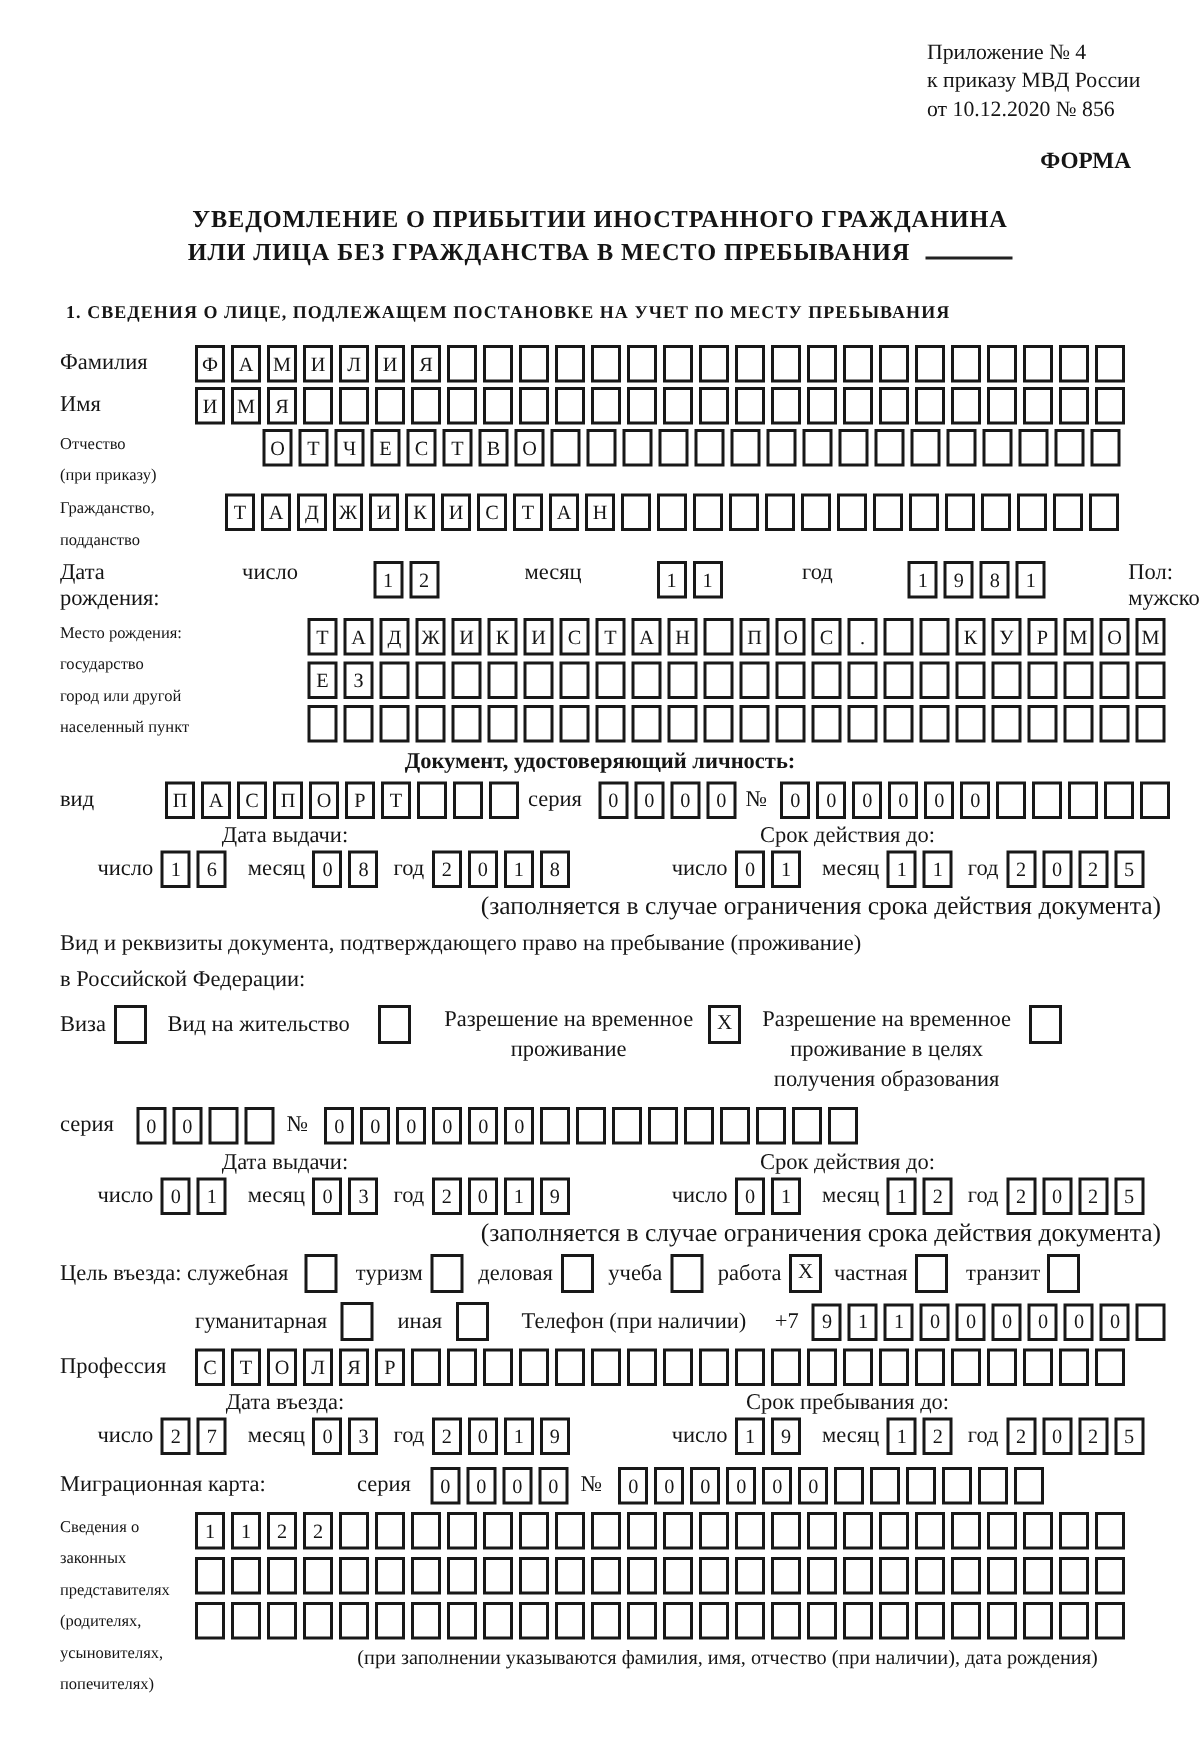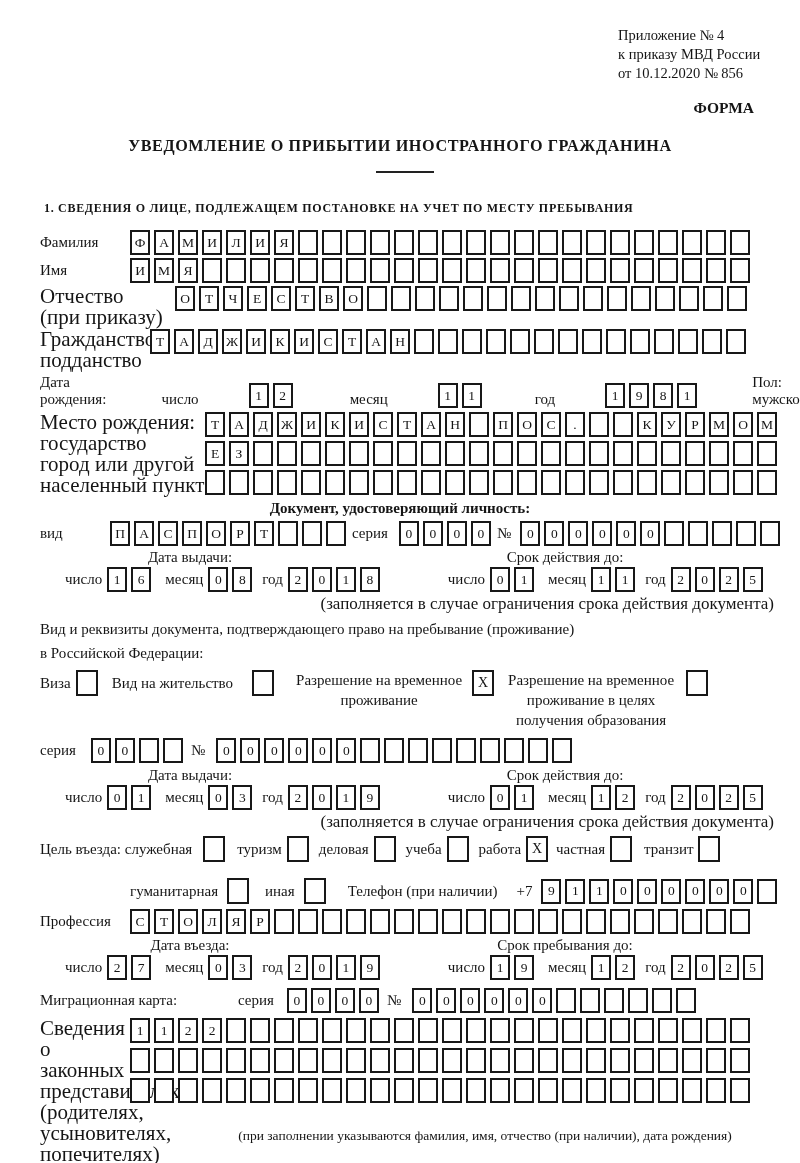--- a/index.html
+++ b/index.html
@@ -13,21 +13,21 @@
 
   .title { text-align:center; font-weight:bold; font-size:16.2px; line-height:22px;
     margin-top:18px; letter-spacing:0.6px; }
   .title .uline { display:inline-block; width:58px; border-bottom:2px solid #222;
     height:14px; margin-left:10px; }
 
   .sect { margin:22px 0 14px 44px; font-weight:bold; font-size:12px; letter-spacing:0.7px; }
 
   .row { display:flex; align-items:flex-start; margin:0 0 3px 40px; }
   .lbl { font-size:15px; line-height:25px; flex:0 0 auto; }
-  .lblcol { font-size:21px; line-height:21px; flex:0 0 auto; }
+  .lblcol { font-size:11px; line-height:21px; flex:0 0 auto; }
   .cells { display:flex; flex:0 0 auto; }
   .cell { display:inline-flex; align-items:center; justify-content:center;
     width:20px; height:25px; border:2px solid #181818; margin-right:4px;
     font-size:13.5px; background:#fff; }
   .chk { display:inline-flex; align-items:center; justify-content:center;
     width:22px; height:26px; border:2px solid #181818; font-size:14px;
     flex:0 0 auto; background:#fff; }
   .dlbl { font-size:15px; margin-right:5px; }
 
   .dochdr { text-align:center; font-weight:bold; font-size:15px; margin:4px 0 4px 0; }
@@ -52,21 +52,21 @@
 
   <div class="hdr">
     <div>Приложение № 4</div>
     <div>к приказу МВД России</div>
     <div>от 10.12.2020 № 856</div>
   </div>
   <div class="forma">ФОРМА</div>
 
   <div class="title">
     <div>УВЕДОМЛЕНИЕ О ПРИБЫТИИ ИНОСТРАННОГО ГРАЖДАНИНА</div>
-    <div><span class="uline"></span></div>
+    <div><span>ИЛИ ЛИЦА БЕЗ ГРАЖДАНСТВА В МЕСТО ПРЕБЫВАНИЯ</span><span class="uline"></span></div>
   </div>
 
   <div class="sect">1. СВЕДЕНИЯ О ЛИЦЕ, ПОДЛЕЖАЩЕМ ПОСТАНОВКЕ НА УЧЕТ ПО МЕСТУ ПРЕБЫВАНИЯ</div>
 
   <div class="row">
     <div class="lbl" style="width:90px;">Фамилия</div>
     <div class="cells">
         <span class="cell">Ф</span>
         <span class="cell">А</span>
         <span class="cell">М</span>
@@ -188,21 +188,21 @@
         <span class="cell"></span>
         <span class="cell"></span>
         <span class="cell"></span>
         <span class="cell"></span>
         <span class="cell"></span>
         <span class="cell"></span>
         <span class="cell"></span>
       </div>
   </div>
 
-  <div class="row" style="align-items:flex-end; margin-top:3px;gap:45px;">
+  <div class="row" style="align-items:flex-start; margin-top:3px;gap:45px;">
     <span class="dlbl" style="margin-right:10px;">Дата рождения:</span>
     <span class="dlbl">число</span>
     <div class="cells">
         <span class="cell">1</span>
         <span class="cell">2</span>
       </div>
     <span class="dlbl" style="margin-left:8px;">месяц</span>
     <div class="cells">
         <span class="cell">1</span>
         <span class="cell">1</span>
@@ -494,21 +494,21 @@
     <span class="dlbl" style="margin-left:10px;">учеба</span>
     <span class="chk"></span>
     <span class="dlbl" style="margin-left:10px;">работа</span>
     <span class="chk">X</span>
     <span class="dlbl" style="margin-left:8px;">частная</span>
     <span class="chk"></span>
     <span class="dlbl" style="margin-left:12px;">транзит</span>
     <span class="chk"></span>
   </div>
 
-  <div class="row" style="align-items:center; margin-left:130px; margin-top:16px;">
+  <div class="row" style="align-items:center; margin-left:130px; margin-top:6px;">
     <span class="dlbl">гуманитарная</span>
     <span class="chk" style="margin-left:4px;"></span>
     <span class="dlbl" style="margin-left:16px;">иная</span>
     <span class="chk" style="margin-left:4px;"></span>
     <span class="dlbl" style="margin-left:22px;">Телефон (при наличии)</span>
     <span class="dlbl" style="margin-left:14px;">+7</span>
     <div class="cells" style="margin-left:4px;">
         <span class="cell">9</span>
         <span class="cell">1</span>
         <span class="cell">1</span>

